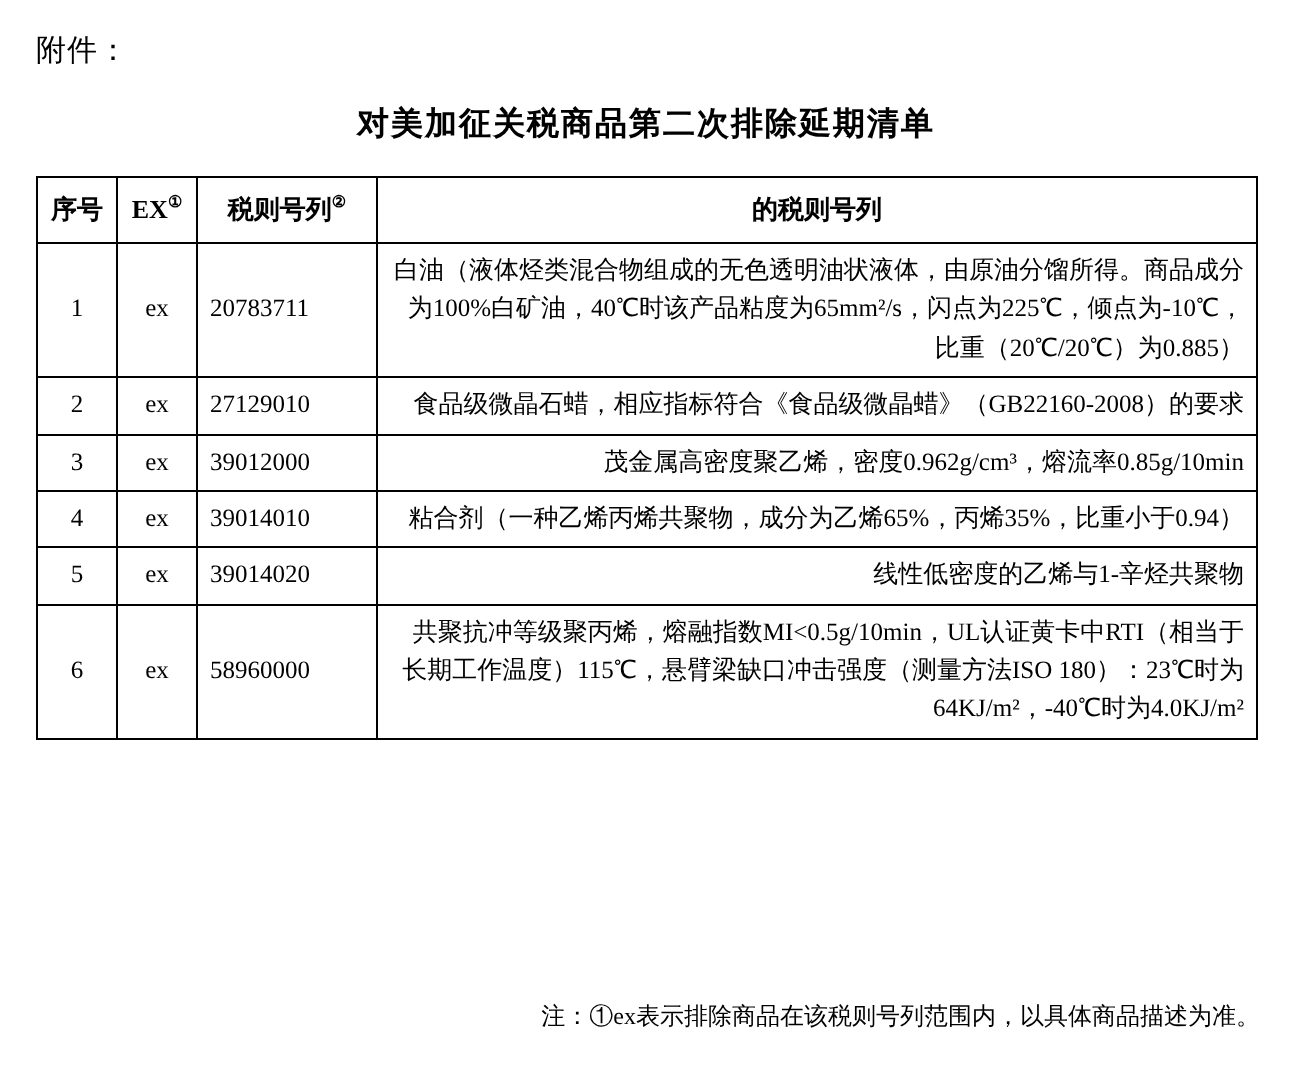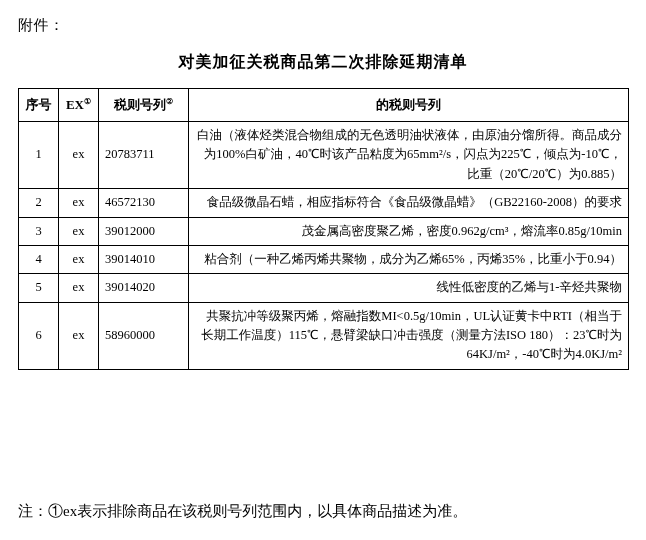--- a/index.html
+++ b/index.html
@@ -72,23 +72,24 @@
   td.name { text-align: right; padding: 6px 8px; }
   .sup {
     font-size: 8px;
     vertical-align: super;
     line-height: 0;
   }
   .notes {
     position: absolute;
     left: 18px;
     top: 499px;
-    font-size: 15px;
+    font-size: 12px;
     line-height: 1.6;
     width: 612px;
+    text-align: right;
   }
   .notes .note-line {
     white-space: nowrap;
   }
   .notes .note-indent {
     padding-left: 24px;
   }
 </style>
 </head>
 <body>
@@ -117,21 +118,21 @@
     <tbody>
       <tr>
         <td class="seq">1</td>
         <td class="ex">ex</td>
         <td class="code">20783711</td>
         <td class="name">白油（液体烃类混合物组成的无色透明油状液体，由原油分馏所得。商品成分为100%白矿油，40℃时该产品粘度为65mm²/s，闪点为225℃，倾点为-10℃，比重（20℃/20℃）为0.885）</td>
       </tr>
       <tr>
         <td class="seq">2</td>
         <td class="ex">ex</td>
-        <td class="code">46572130</td>
+        <td class="code">27129010</td>
         <td class="name">食品级微晶石蜡，相应指标符合《食品级微晶蜡》（GB22160-2008）的要求</td>
       </tr>
       <tr>
         <td class="seq">3</td>
         <td class="ex">ex</td>
         <td class="code">39012000</td>
         <td class="name">茂金属高密度聚乙烯，密度0.962g/cm³，熔流率0.85g/10min</td>
       </tr>
       <tr>
         <td class="seq">4</td>

